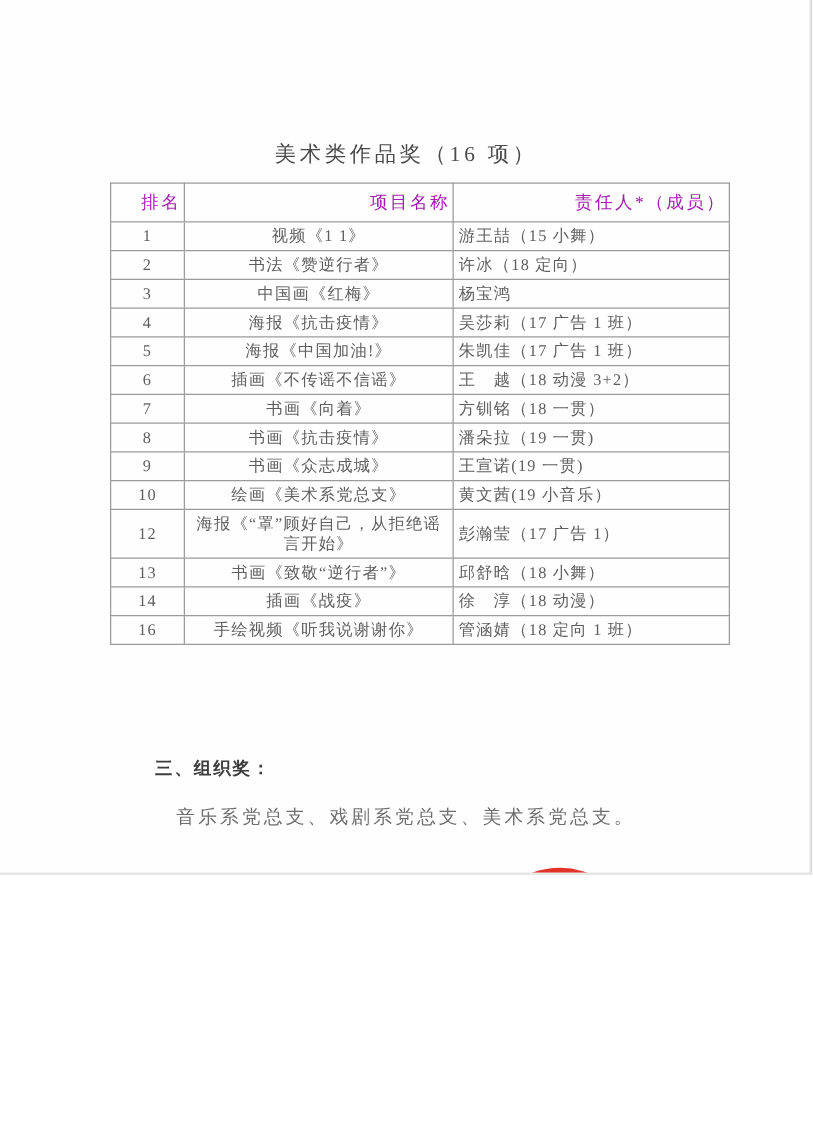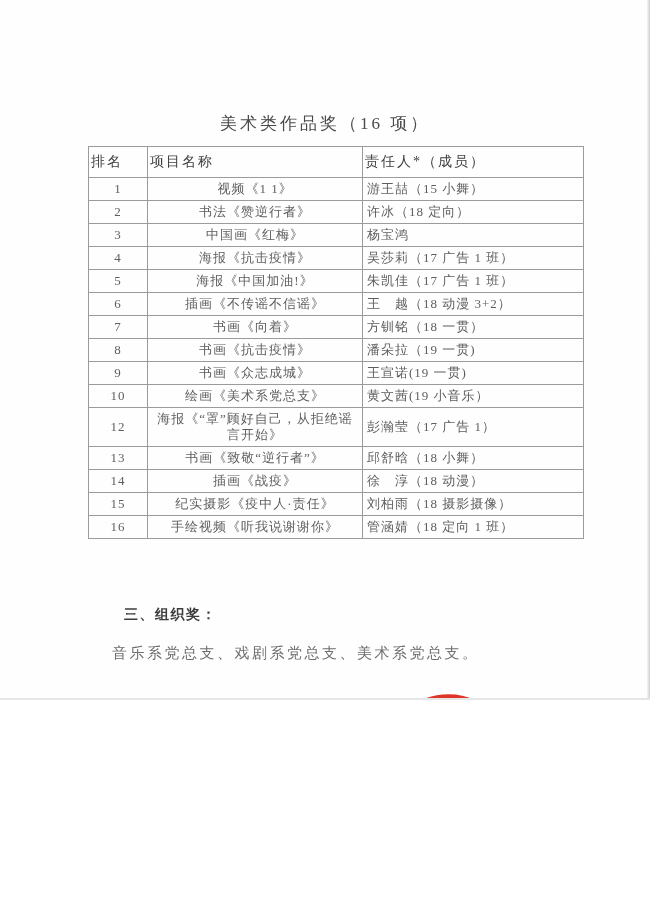--- a/index.html
+++ b/index.html
@@ -17,39 +17,39 @@
   .doc-title {
     position:absolute; top:112px; left:0; width:100%; text-align:center;
     font-size:17px; letter-spacing:3px; color:#4a4a4a;
   }
   table.awards {
     position:absolute; left:88px; top:146px; width:480px;
     border-collapse:collapse; table-layout:fixed;
   }
   table.awards th, table.awards td { border:1px solid #9b9b9b; }
   table.awards th {
-    font-weight:400; font-size:14px; color:#404040; letter-spacing:2px;
-    padding:6px 2px; text-align:left;
+    font-weight:400; font-size:14px; color:#a21caf; letter-spacing:2px;
+    padding:6px 2px; text-align:right;
   }
   th.col-rank { width:54px; }
   th.col-project { width:210px; }
   th.col-person { width:216px; }
   table.awards td {
     font-size:13px; color:#5e5e5e; letter-spacing:1px; line-height:16px;
     padding:3px 4px;
   }
   td.rank { text-align:center; }
   td.project { text-align:center; }
   td.person { text-align:left; padding-left:9px; }
   .section-heading {
     position:absolute; left:124px; top:606px;
     font-size:14px; font-weight:700; color:#3c3c3c; letter-spacing:1.5px;
   }
   .section-body {
-    position:absolute; left:112px; top:644px;
+    position:absolute; left:141px; top:644px;
     font-size:15px; color:#6e6e6e; letter-spacing:2.5px;
   }
   .committee-signature {
     position:absolute; left:316px; top:735px;
     font-size:15px; color:#5c5c5c; letter-spacing:3.5px;
   }
   .signature-date {
     position:absolute; left:326px; top:774px;
     font-size:14px; color:#5c5c5c; letter-spacing:2px;
   }
@@ -138,25 +138,20 @@
           <td class="rank">13</td>
           <td class="project">书画《致敬“逆行者”》</td>
           <td class="person">邱舒晗（18 小舞）</td>
         </tr>
         <tr>
           <td class="rank">14</td>
           <td class="project">插画《战疫》</td>
           <td class="person">徐　淳（18 动漫）</td>
         </tr>
         <tr>
-          <td class="rank">15</td>
-          <td class="project">纪实摄影《疫中人·责任》</td>
-          <td class="person">刘柏雨（18 摄影摄像）</td>
-        </tr>
-        <tr>
           <td class="rank">16</td>
           <td class="project">手绘视频《听我说谢谢你》</td>
           <td class="person">管涵婧（18 定向 1 班）</td>
         </tr>
       </tbody>
   </table>
 
   <div class="section-heading">三、组织奖：</div>
   <div class="section-body">音乐系党总支、戏剧系党总支、美术系党总支。</div>
 

